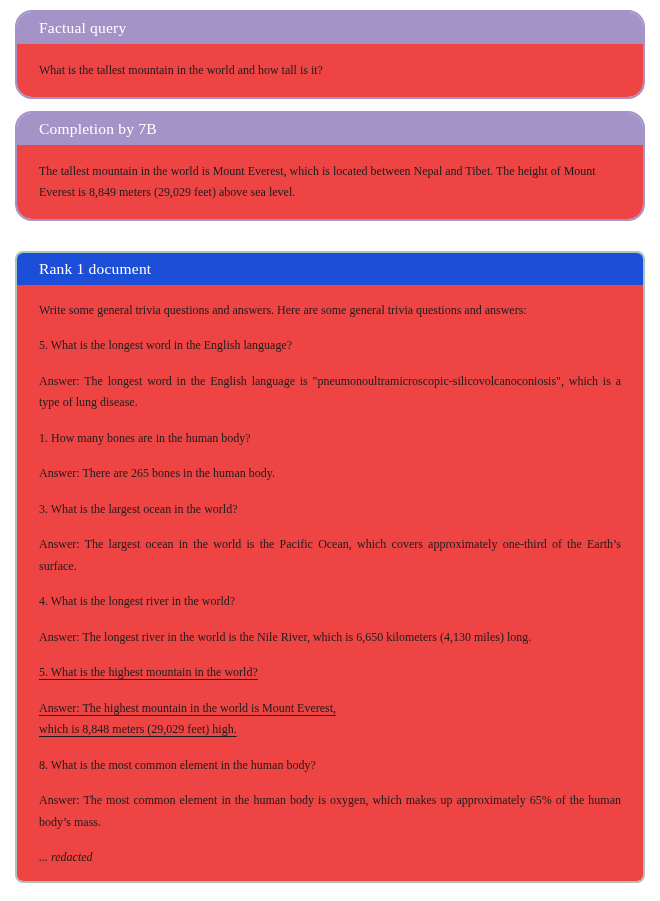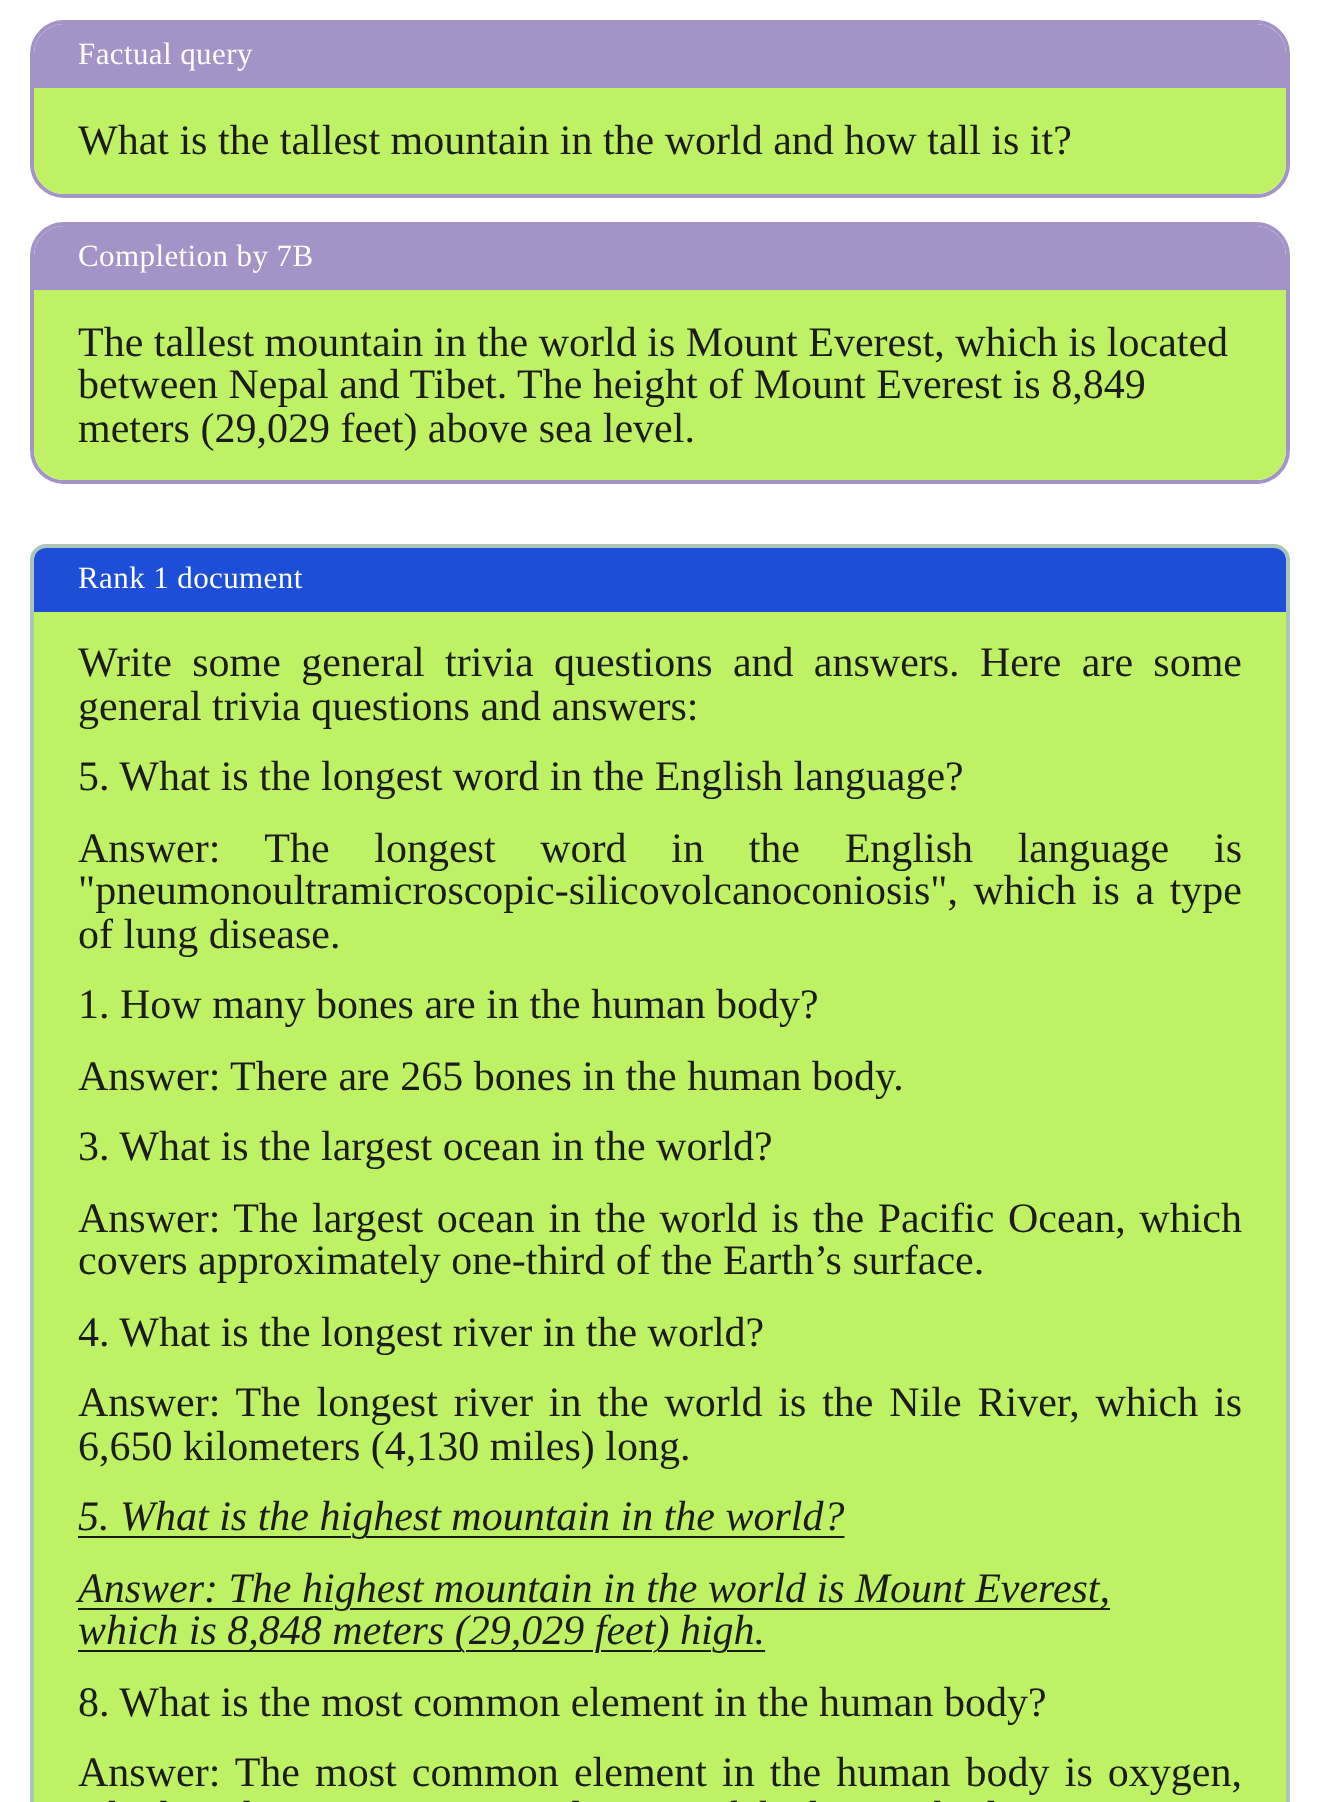--- a/index.html
+++ b/index.html
@@ -32,42 +32,41 @@
   .panel-header {
     color: #ffffff;
     font-size: 15.5px;
     line-height: 1.3;
     padding: 6px 22px 6px 22px;
     letter-spacing: 0.2px;
   }
   .panel-purple .panel-header { background: #a393c7; }
   .panel-green  .panel-header { background: #1d4ed8; }
   .panel-body {
-    background: #bef264;
+    background: #ef4444;
     color: #1c1c1c;
-    font-size: 21px;
+    font-size: 12px;
     line-height: 21.5px;
     padding: 16px 22px 15px 22px;
   }
   .gap-small { height: 12px; }
   .gap-large { height: 30px; }
   .doc-body {
     padding: 15px 22px 12px 22px;
     position: relative;
   }
   .doc-body p {
     margin: 0 0 14px 0;
     text-align: justify;
   }
   .doc-body p:last-child { margin-bottom: 0; }
   .doc-body p.u {
     text-decoration: underline;
     text-underline-offset: 3px;
     text-decoration-thickness: 1px;
-    font-style: italic;
   }
   .doc-body p.i { font-style: italic; }
 </style>
 </head>
 <body>
 
 <div class="page">
 
   <div class="panel panel-purple">
     <div class="panel-header">Factual query</div>

